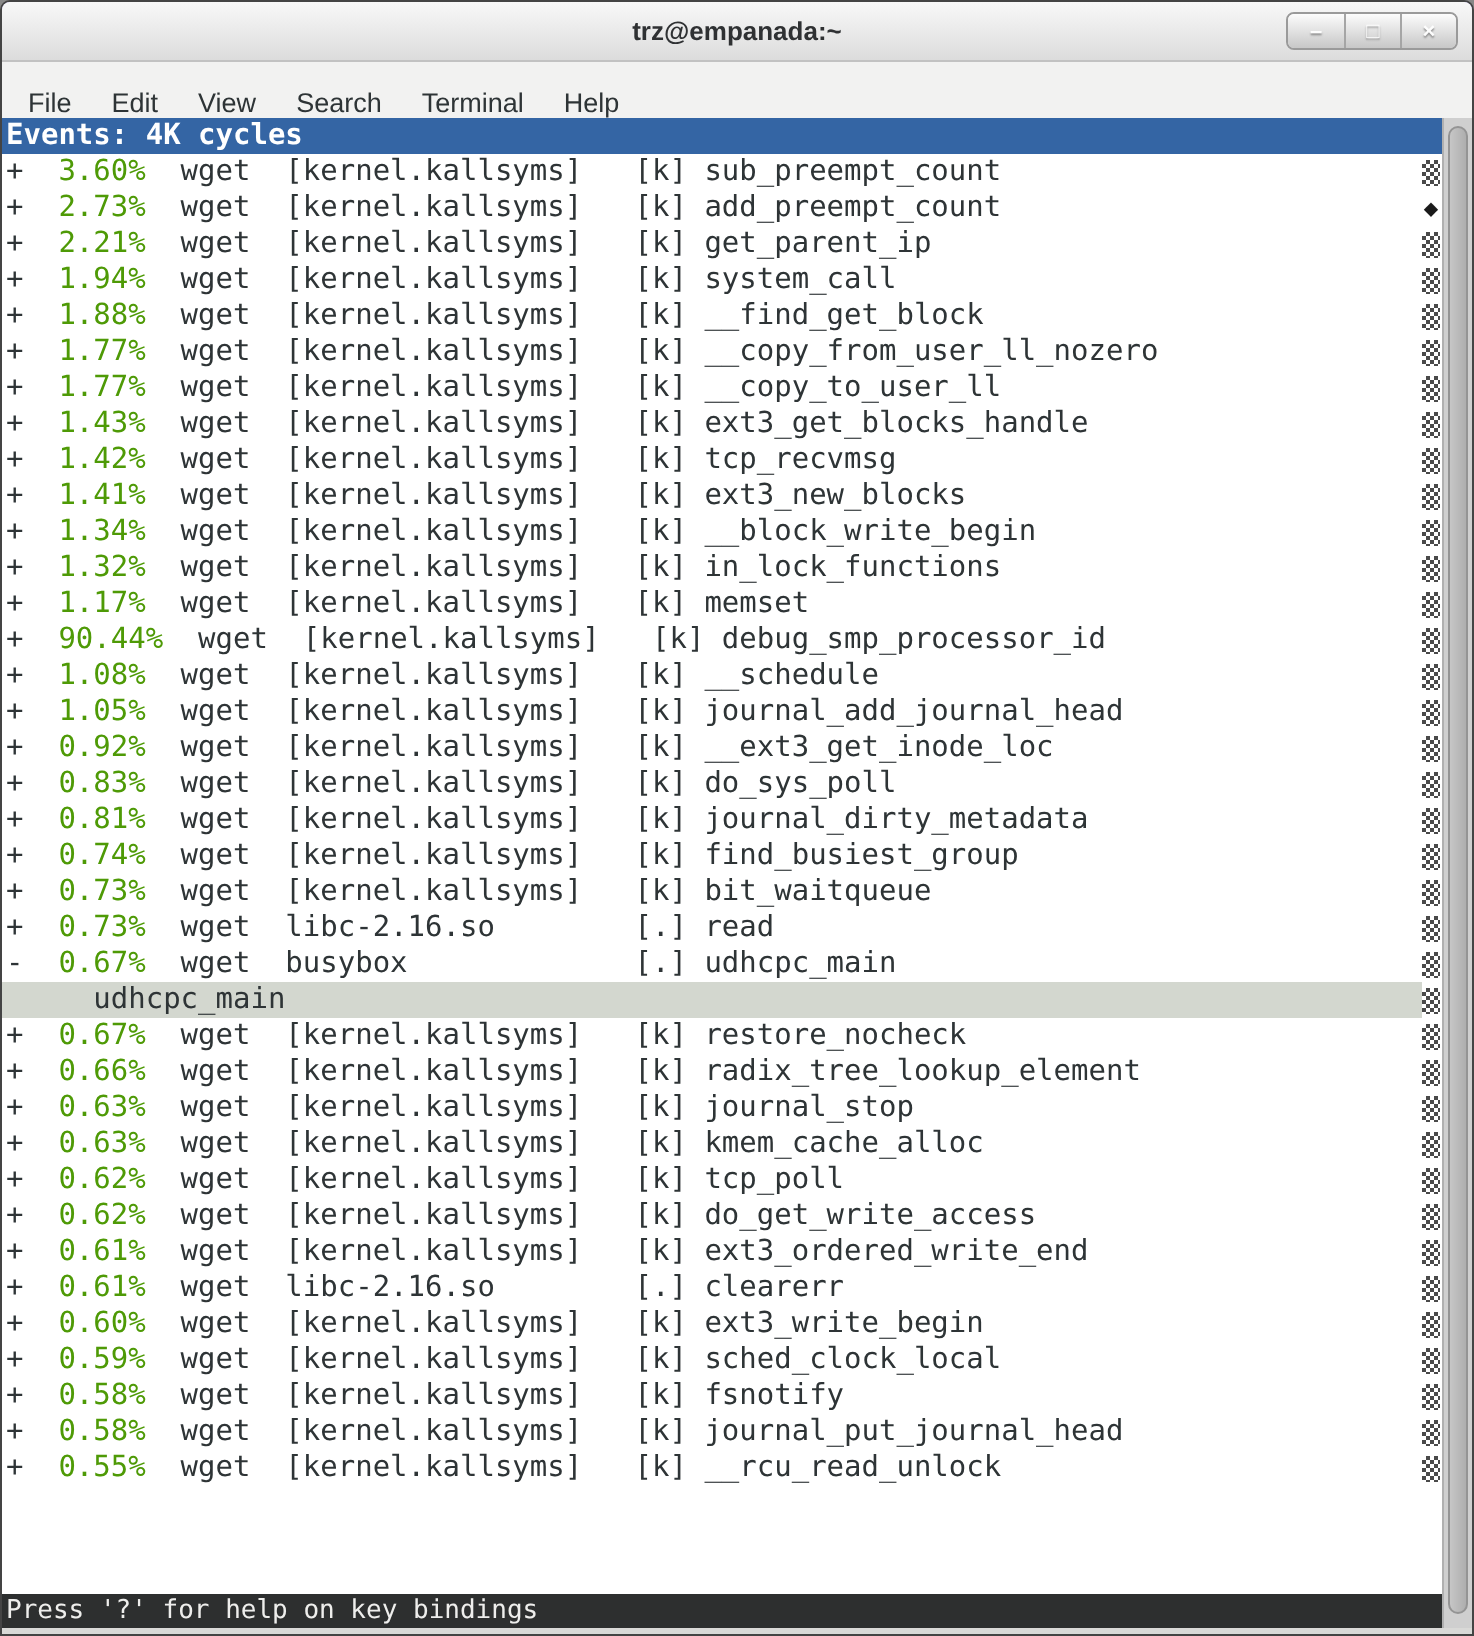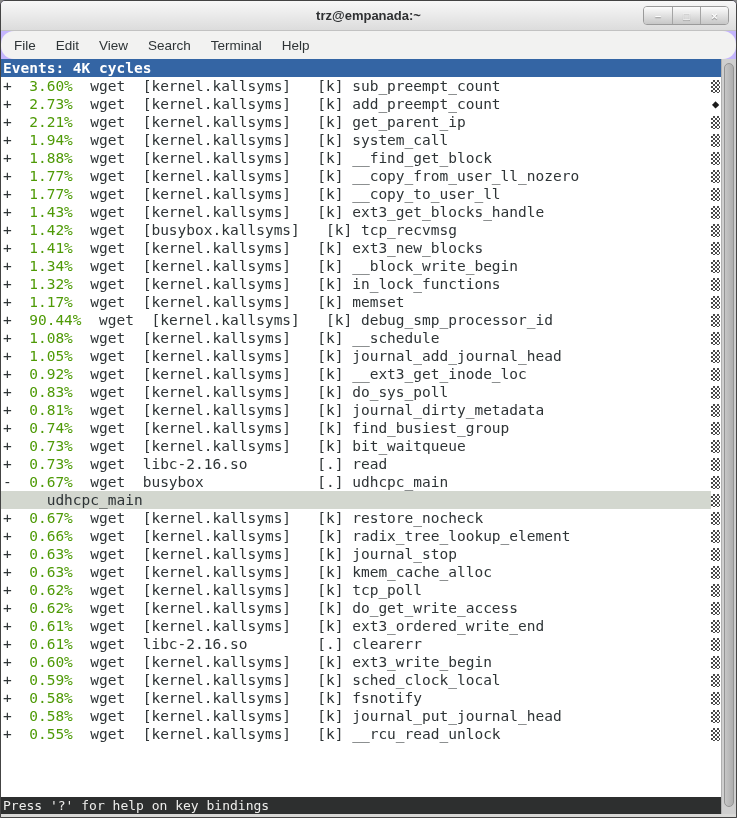--- a/index.html
+++ b/index.html
@@ -29,21 +29,21 @@
     width:28px; height:100%;
     background:linear-gradient(#fcfcfc, #c7c7c7);
     color:#fdfdfd; font-size:11px; font-weight:bold;
     display:flex; align-items:center; justify-content:center;
     text-shadow:0 1px 1px #8a8a8a; cursor:default;
   }
   .win-btn + .win-btn { border-left:1px solid #a5a5a5; }
   
   .menubar {
     height:28px; flex:0 0 28px; background:#f2f2f1;
-    display:flex; align-items:center; padding-left:3px;border-radius:13px;
+    display:flex; align-items:flex-end; padding-left:3px;
   }
   .menu-item {
     font-size:13.5px; color:#2e3436; padding:0 10px;
     display:flex; align-items:center;
   }
   
   .terminal { flex:0 0 755px; display:flex; background:#fff; }
   .t-content {
     width:720px; flex:0 0 720px; display:flex; flex-direction:column;
     font-family:"DejaVu Sans Mono", monospace; font-size:14.5px;
@@ -139,21 +139,21 @@
           </div>
           <div class="row">
             <span class="line"><span>+</span><span class="pct">  1.77%</span><span>  wget  [kernel.kallsyms]   [k] __copy_to_user_ll</span></span>
             <span class="ind checker"></span>
           </div>
           <div class="row">
             <span class="line"><span>+</span><span class="pct">  1.43%</span><span>  wget  [kernel.kallsyms]   [k] ext3_get_blocks_handle</span></span>
             <span class="ind checker"></span>
           </div>
           <div class="row">
-            <span class="line"><span>+</span><span class="pct">  1.42%</span><span>  wget  [busybox.kallsyms]   [k] tcp_recvmsg</span></span>
+            <span class="line"><span>+</span><span class="pct">  1.42%</span><span>  wget  [kernel.kallsyms]   [k] tcp_recvmsg</span></span>
             <span class="ind checker"></span>
           </div>
           <div class="row">
             <span class="line"><span>+</span><span class="pct">  1.41%</span><span>  wget  [kernel.kallsyms]   [k] ext3_new_blocks</span></span>
             <span class="ind checker"></span>
           </div>
           <div class="row">
             <span class="line"><span>+</span><span class="pct">  1.34%</span><span>  wget  [kernel.kallsyms]   [k] __block_write_begin</span></span>
             <span class="ind checker"></span>
           </div>

